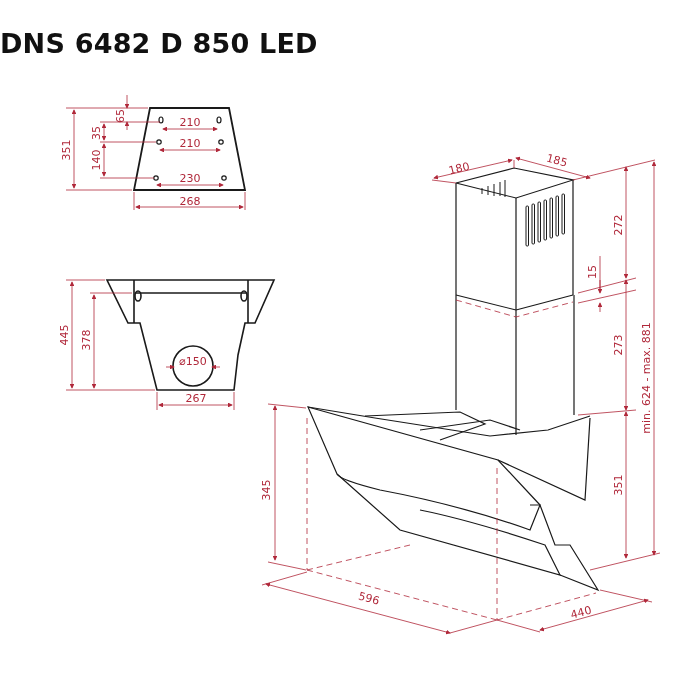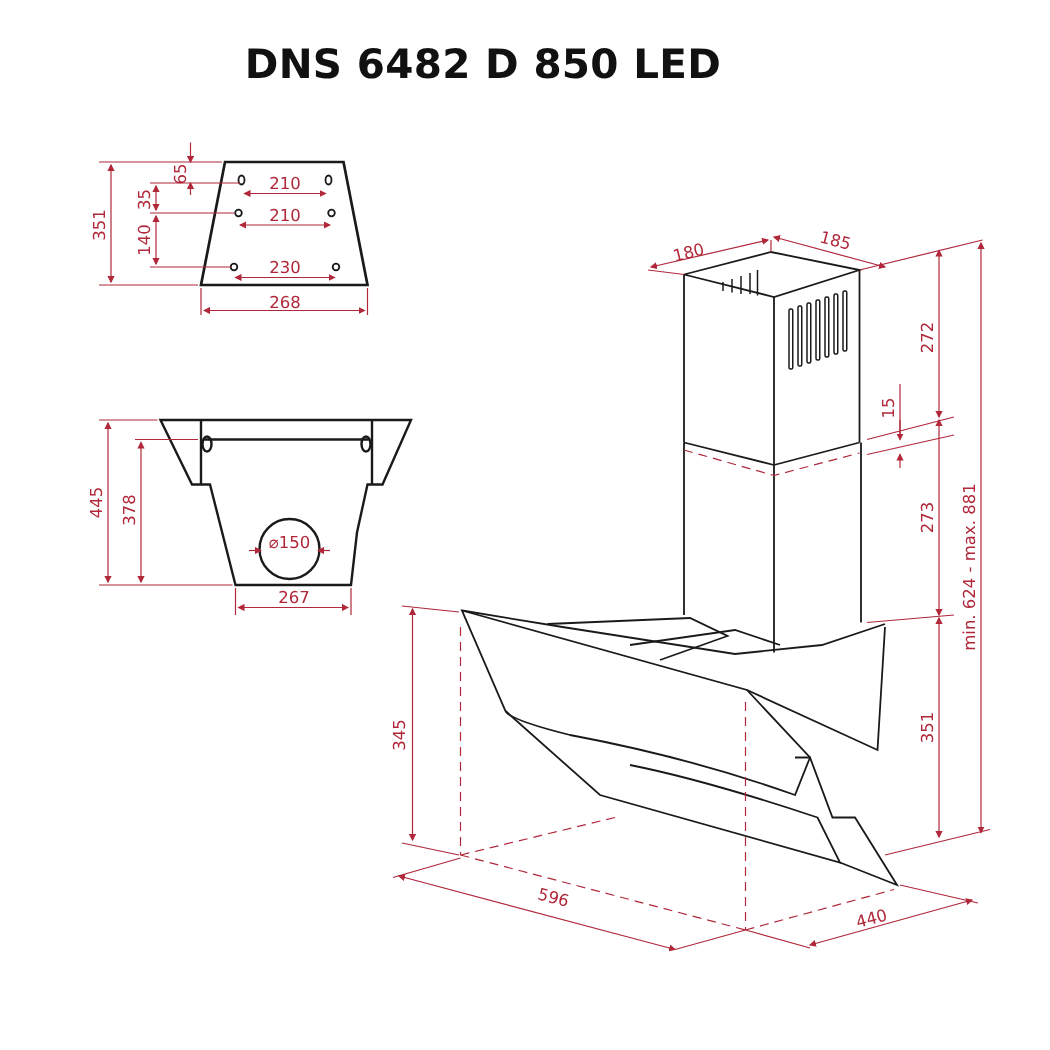--- a/index.html
+++ b/index.html
@@ -1,17 +1,17 @@
 <!DOCTYPE html>
 <html><head>
 <meta charset="utf-8">
 <style>
   html, body { margin:0; padding:0; background:#ffffff; }
   body { width:700px; height:700px; position:relative; overflow:hidden; font-family:"DejaVu Sans", sans-serif; }
-  .title { position:absolute; left:0; top:28px; width:644px; text-align:center; font-family:"DejaVu Sans", sans-serif; font-weight:bold; font-size:27px; color:#111; letter-spacing:0.2px; }
+  .title { position:absolute; left:0; top:28px; width:644px; text-align:left; font-family:"DejaVu Sans", sans-serif; font-weight:bold; font-size:27px; color:#111; letter-spacing:0.2px; }
   svg { position:absolute; left:0; top:0; }
   .dim text { font-family:"DejaVu Sans", sans-serif; font-size:11px; fill:#b0283a; }
 </style>
 </head>
 <body>
 
 <div class="title">DNS 6482 D 850 LED</div>
 
 <svg width="700" height="700" viewBox="0 0 700 700">
   <defs>

